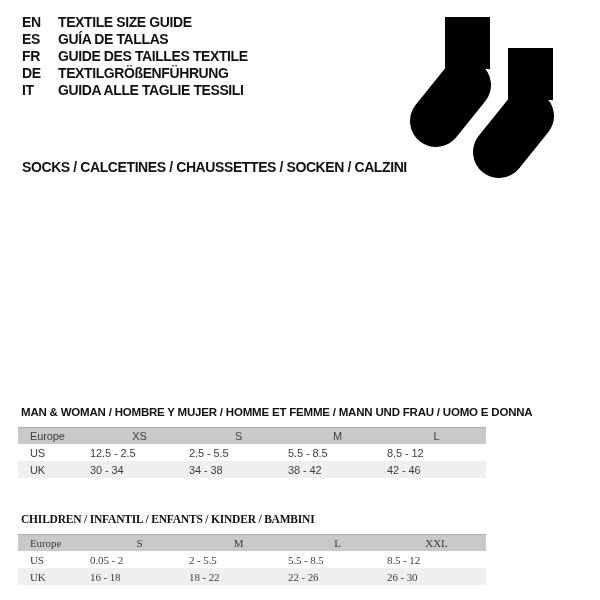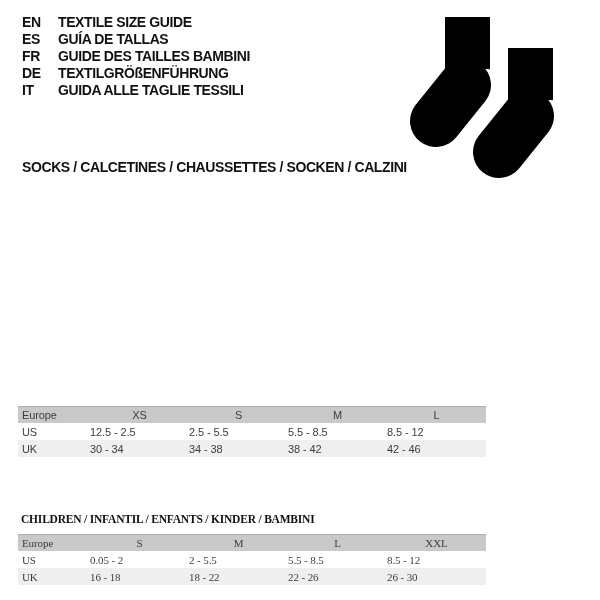--- a/index.html
+++ b/index.html
@@ -38,41 +38,41 @@
     font-size: 11px; color: #3d3d3d; letter-spacing: -0.1px;
   }
   table.size-grid col.c0 { width: 72px; }
   table.size-grid col.cd { width: 99px; }
   table.size-grid thead tr { background: #c9c9c9; border-top: 1px solid #adadad; }
   table.size-grid thead th { height: 16px; }
   table.size-grid tbody td, table.size-grid tbody th { height: 17px; margin-top: 10px; }
   table.size-grid th, table.size-grid td {
     font-weight: 400; padding: 0; vertical-align: middle;
   }
-  table.size-grid .col-label { text-align: left; padding-left: 4px; }
+  table.size-grid .col-label { text-align: left; padding-left: 12px; }
   table.size-grid tbody tr.row-even { background: #ffffff; }
   table.size-grid tbody tr.row-odd { background: #efefef; }
 </style>
 </head>
 <body>
 
 <div class="page">
 
   <section class="lang-block">
     <div class="lang-row">
       <span class="lang-code">EN</span>
       <span class="lang-label">TEXTILE SIZE GUIDE</span>
     </div>
     <div class="lang-row">
       <span class="lang-code">ES</span>
       <span class="lang-label">GUÍA DE TALLAS</span>
     </div>
     <div class="lang-row">
       <span class="lang-code">FR</span>
-      <span class="lang-label">GUIDE DES TAILLES BAMBINI</span>
+      <span class="lang-label">GUIDE DES TAILLES TEXTILE</span>
     </div>
     <div class="lang-row">
       <span class="lang-code">DE</span>
       <span class="lang-label">TEXTILGRÖßENFÜHRUNG</span>
     </div>
     <div class="lang-row">
       <span class="lang-code">IT</span>
       <span class="lang-label">GUIDA ALLE TAGLIE TESSILI</span>
     </div>
   </section>
@@ -86,20 +86,21 @@
       <line x1="60" y1="77" x2="31" y2="113" stroke="#000000" stroke-width="52" stroke-linecap="round"></line>
     </g>
     <g transform="translate(63,31)">
       <rect x="40" y="9" width="45" height="78" fill="#000000"></rect>
       <circle cx="81.5" cy="80.5" r="19.5" fill="#ffffff"></circle>
       <line x1="60" y1="77" x2="31" y2="113" stroke="#000000" stroke-width="52" stroke-linecap="round"></line>
     </g>
   </svg>
 
   <section class="size-table" id="table-adult">
+    <div class="table-title">MAN &amp; WOMAN / HOMBRE Y MUJER / HOMME ET FEMME / MANN UND FRAU / UOMO E DONNA</div>
     <table class="size-grid">
       <colgroup>
           <col class="c0">
           <col class="cd">
           <col class="cd">
           <col class="cd">
           <col class="cd">
         </colgroup>
       <thead>
         <tr>

